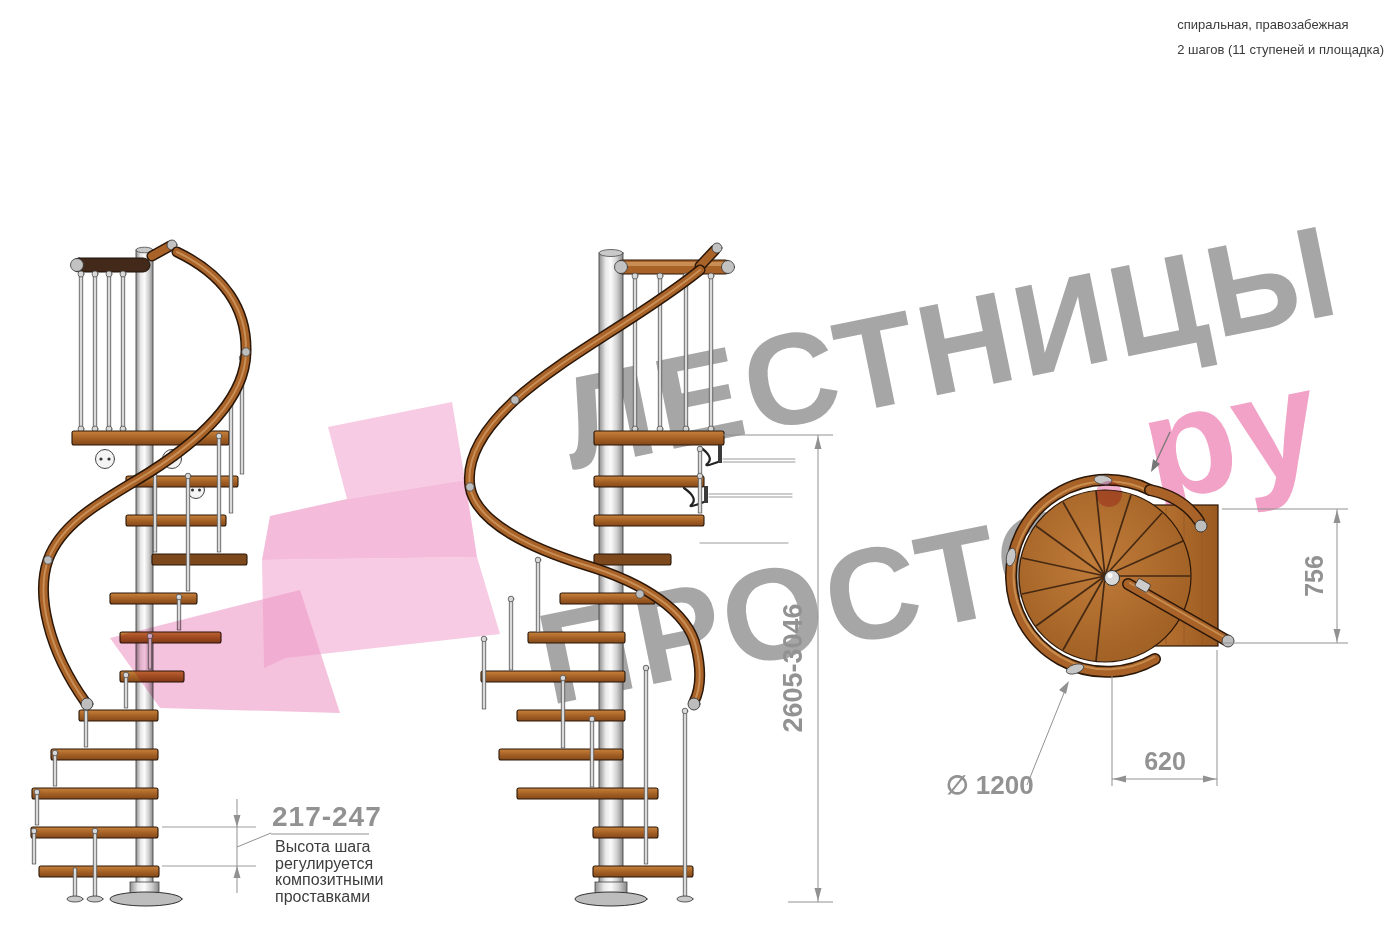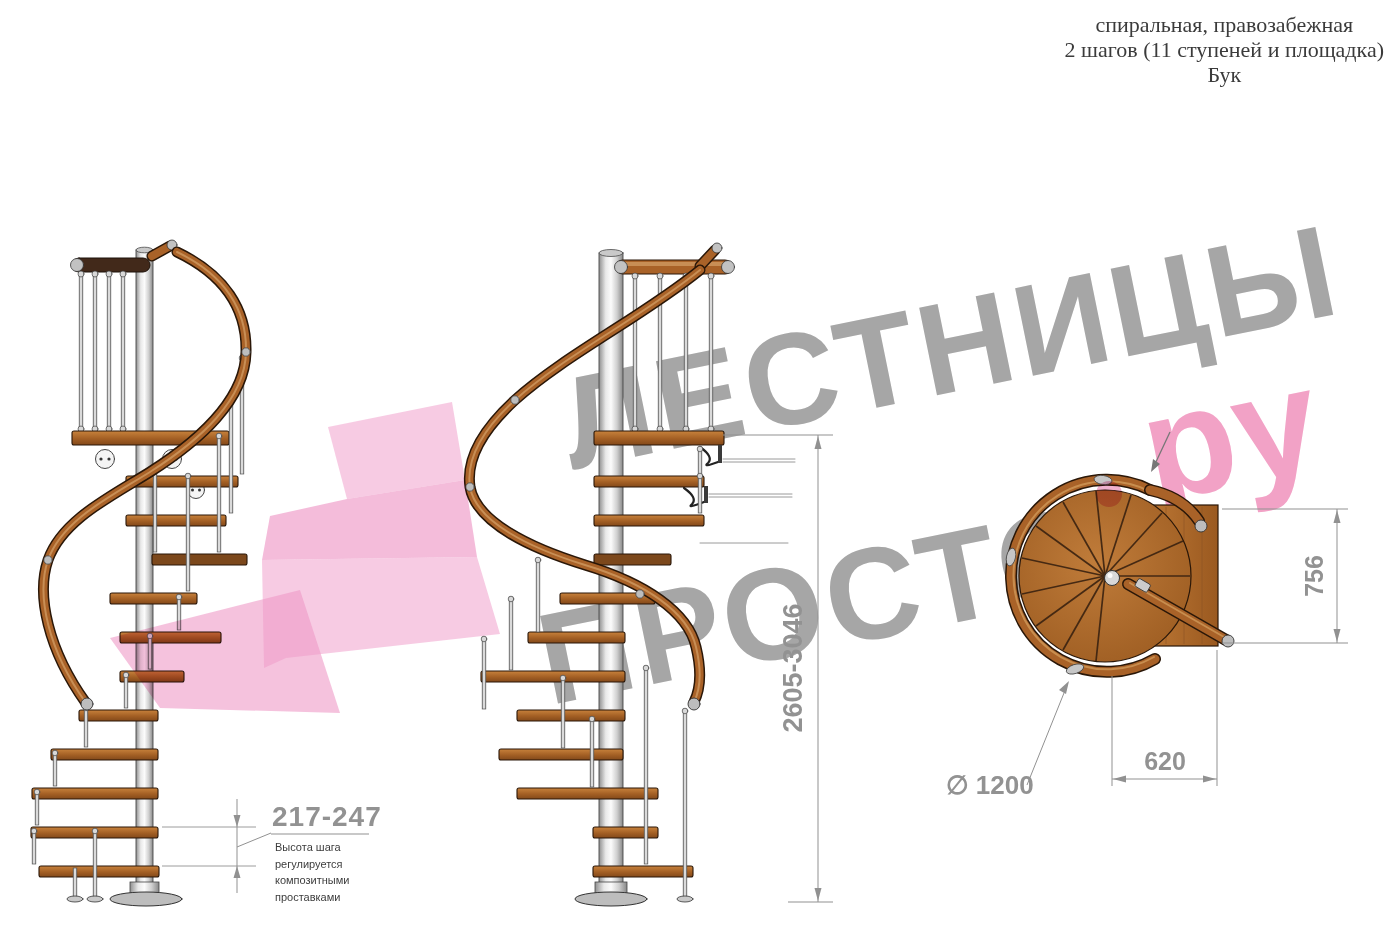--- a/index.html
+++ b/index.html
@@ -1,34 +1,34 @@
 <!DOCTYPE html>
 <html><head>
 <meta charset="utf-8">
 <style>
   html,body{margin:0;padding:0;background:#ffffff;}
   .canvas{position:relative;width:1400px;height:950px;background:#fff;overflow:hidden;
           font-family:"Liberation Sans", sans-serif;}
   
-  .header{position:absolute;top:12px;right:16px;text-align:center;z-index:6;
-          font-size:22px;line-height:25px;color:#3b3b3b;font-weight:500;font-family:Liberation Serif, serif;}
+  .header{position:absolute;top:12px;right:16px;text-align:left;z-index:6;
+          font-size:13px;line-height:25px;color:#3b3b3b;font-weight:500;}
   
   .wm{position:absolute;z-index:1;font-weight:bold;white-space:nowrap;
       transform-origin:0 0;transform:rotate(-11.5deg);letter-spacing:4px;
       color:#a6a6a6;user-select:none;}
   .wm1{left:548px;top:352px;font-size:130px;}
   .wm2{left:522px;top:570px;font-size:130px;}
   .wm-ru{display:inline-block;color:#f2a2c6;font-size:150px;margin-left:62px;
          position:relative;top:-78px;letter-spacing:2px;}
   
   .drawing{position:absolute;left:0;top:0;z-index:2;}
   
   .overlay{position:absolute;left:0;top:0;z-index:3;mix-blend-mode:multiply;}
   
-  .note{position:absolute;left:275px;top:839px;z-index:4;font-size:11px;
+  .note{position:absolute;left:275px;top:839px;z-index:4;font-size:16px;
         line-height:16.5px;color:#3d3d3d;white-space:pre-line;font-weight:500;}
   svg text{font-family:"Liberation Sans", sans-serif;}
   .dimtxt{fill:#929292;font-weight:bold;}
 </style>
 </head>
 <body>
 
 <div class="canvas">
 
   <div class="wm wm1">ЛЕСТНИЦЫ</div>
@@ -376,16 +376,15 @@
   </svg>
 
   <div class="note">Высота шага
 регулируется
 композитными
 проставками</div>
 
   <div class="header">
     <div>спиральная, правозабежная</div>
     <div>2 шагов (11 ступеней и площадка)</div>
-    <div>Бук</div>
   </div>
 
 </div>
 
 </body></html>

